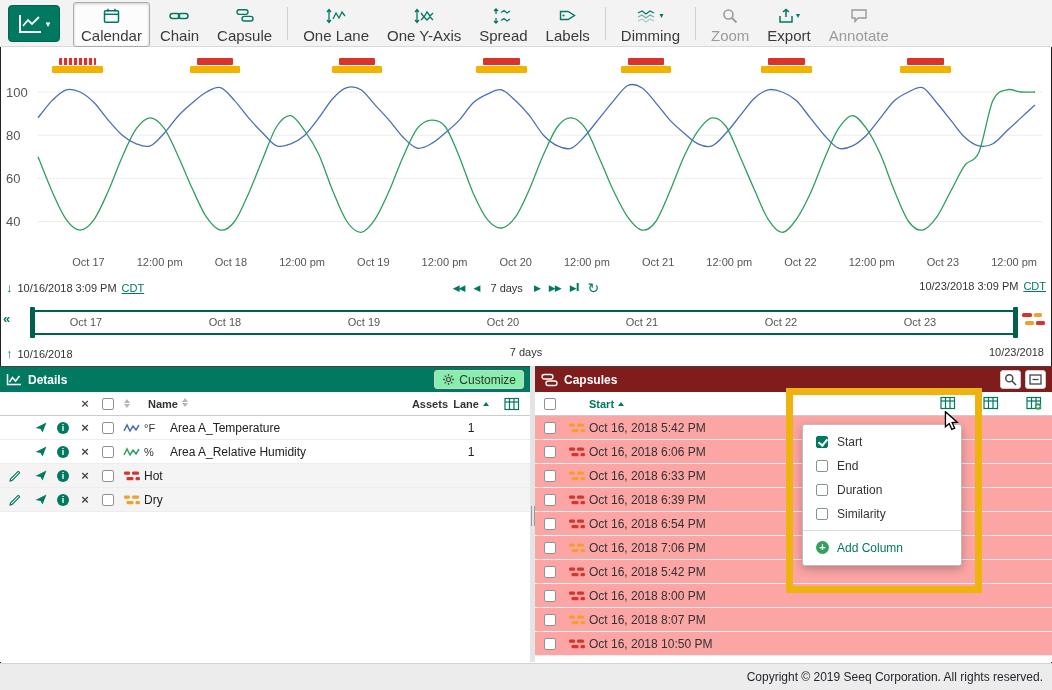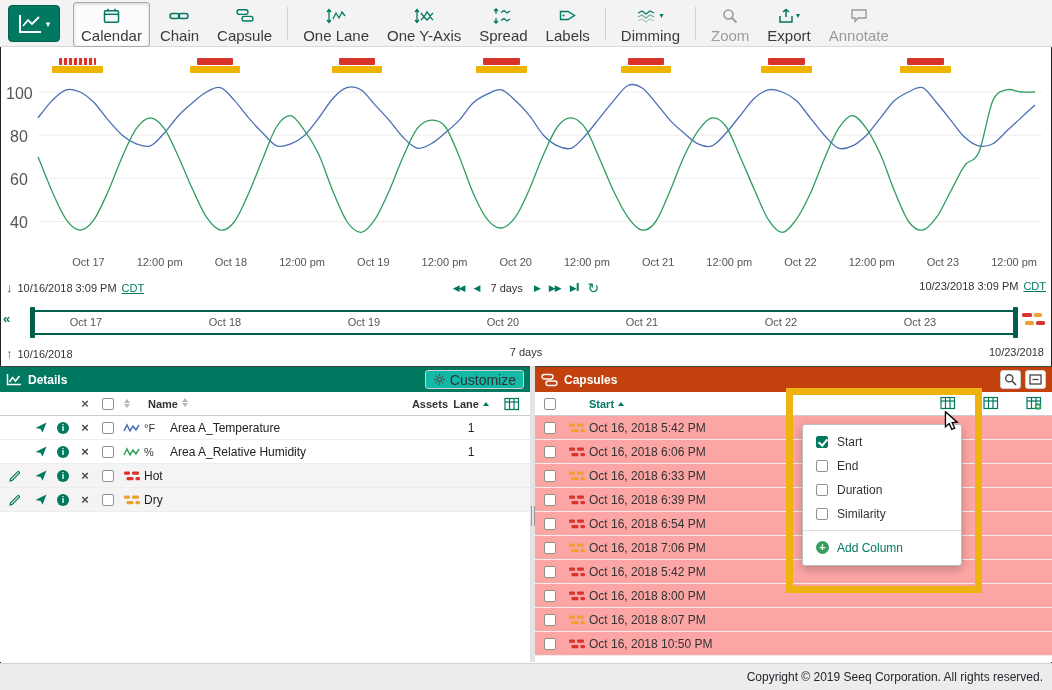--- a/index.html
+++ b/index.html
@@ -14,21 +14,21 @@
   .tbtn.active{background:#fcfcfc;border-color:#ababab;box-shadow:inset 0 1px 3px rgba(0,0,0,.18);}
   .tbtn.disabled .tb-lbl{color:#9b9b9b;}
   .tb-ico{height:17px;display:flex;align-items:center;gap:2px;}
   .tb-caret{color:#007960;font-size:8px;}
   .tsep{width:1px;background:#cfcfcf;height:33px;margin:7px 6px 0;}
 
   
   .chart-area{position:absolute;top:48px;left:0;width:1052px;height:230px;}
   #chart-svg{position:absolute;left:0;top:0;}
   .capbar{position:absolute;height:7px;border-radius:1px;}
-  .ytick{position:absolute;left:6px;width:26px;text-align:center;font-size:16px;color:#555;}
+  .ytick{position:absolute;left:6px;width:26px;text-align:left;font-size:13px;color:#555;}
   #x-labels{position:absolute;left:0;top:208px;height:16px;width:100%;}
   .xlbl{position:absolute;top:0;transform:translateX(-50%);font-size:11px;color:#555;white-space:nowrap;}
 
   
   .range-row{position:absolute;top:280px;left:0;right:0;height:20px;font-size:11px;color:#333;}
   .range-left{position:absolute;left:6px;top:0;display:flex;gap:5px;align-items:center;}
   .range-right{position:absolute;right:6px;top:0;display:flex;gap:5px;align-items:center;}
   .range-center{position:absolute;left:50%;top:0;transform:translateX(-50%);display:flex;gap:9px;align-items:center;}
   .grn-arrow{color:#007960;font-weight:bold;font-size:13px;cursor:pointer;}
   .tz{color:#007960;text-decoration:underline;cursor:pointer;}
@@ -54,21 +54,21 @@
 
   
   .panel{position:absolute;top:366px;height:296px;overflow:hidden;background:#fff;border-top:1px solid #404040;box-sizing:border-box;}
   .details-panel{left:0;width:530px;}
   .capsules-panel{left:535px;right:0;}
   .vsplit{position:absolute;left:530px;top:366px;width:5px;height:296px;background:#e4e4e4;cursor:col-resize;}
   .grip{position:absolute;top:140px;left:1px;width:2px;height:20px;border-left:1px solid #999;border-right:1px solid #999;}
 
   .phead{height:25px;background:#007960;color:#fff;display:flex;align-items:center;padding:0 6px;gap:6px;}
   .ph-title{font-size:12px;font-weight:bold;}
-  .customize-btn{margin-left:auto;background:#14b8a6;border:1px solid #d0d0d0;border-radius:3px;height:19px;display:flex;align-items:center;gap:4px;font-size:14px;color:#333;padding:0 7px;cursor:pointer;}
+  .customize-btn{margin-left:auto;background:#86efac;border:1px solid #d0d0d0;border-radius:3px;height:19px;display:flex;align-items:center;gap:4px;font-size:12px;color:#333;padding:0 7px;cursor:pointer;}
   .ph-btns{margin-left:auto;display:flex;gap:4px;}
   .icobtn-sm{background:#fff;border:1px solid #d0d0d0;border-radius:3px;width:21px;height:19px;display:flex;align-items:center;justify-content:center;cursor:pointer;padding:0;}
 
   .thead{height:23px;display:flex;align-items:center;border-bottom:1px solid #ccc;font-size:11px;font-weight:bold;color:#333;background:#fff;}
   .drow{height:23px;display:flex;align-items:center;border-bottom:1px solid #ededed;font-size:12px;color:#222;background:#fff;}
   .drow.cond{background:#f4f4f4;}
   .crow{height:23px;display:flex;align-items:center;border-bottom:1px solid #eee;font-size:12px;color:#333;background:#fca5a5;}
   .cc{display:flex;align-items:center;justify-content:center;}
   .c30{width:30px;}.c22{width:22px;}.c24{width:24px;}.c36{width:36px;}.c46{width:46px;}.c56{width:56px;}
   .unit{width:26px;font-size:11px;color:#333;}
@@ -527,21 +527,21 @@
           <span class="c36"></span>
         </div>
       </div>
   </div>
 
   <div class="vsplit">
       <span class="grip"></span>
     </div>
 
   <div class="panel capsules-panel">
-    <div class="phead" style="background: #c2410c;">
+    <div class="phead" style="background: #7f1d1d;">
       <svg width="17" height="14" viewBox="0 0 17 14">
           <g stroke="#fff" fill="none" stroke-width="1.3">
             <rect x="1" y="1.5" width="11" height="4.5" rx="2.2"></rect>
             <rect x="5" y="8" width="11" height="4.5" rx="2.2"></rect>
           </g>
         </svg>
       <span class="ph-title">Capsules</span>
       <span class="ph-btns">
         <button class="icobtn-sm">
             <svg width="13" height="13" viewBox="0 0 13 13">

